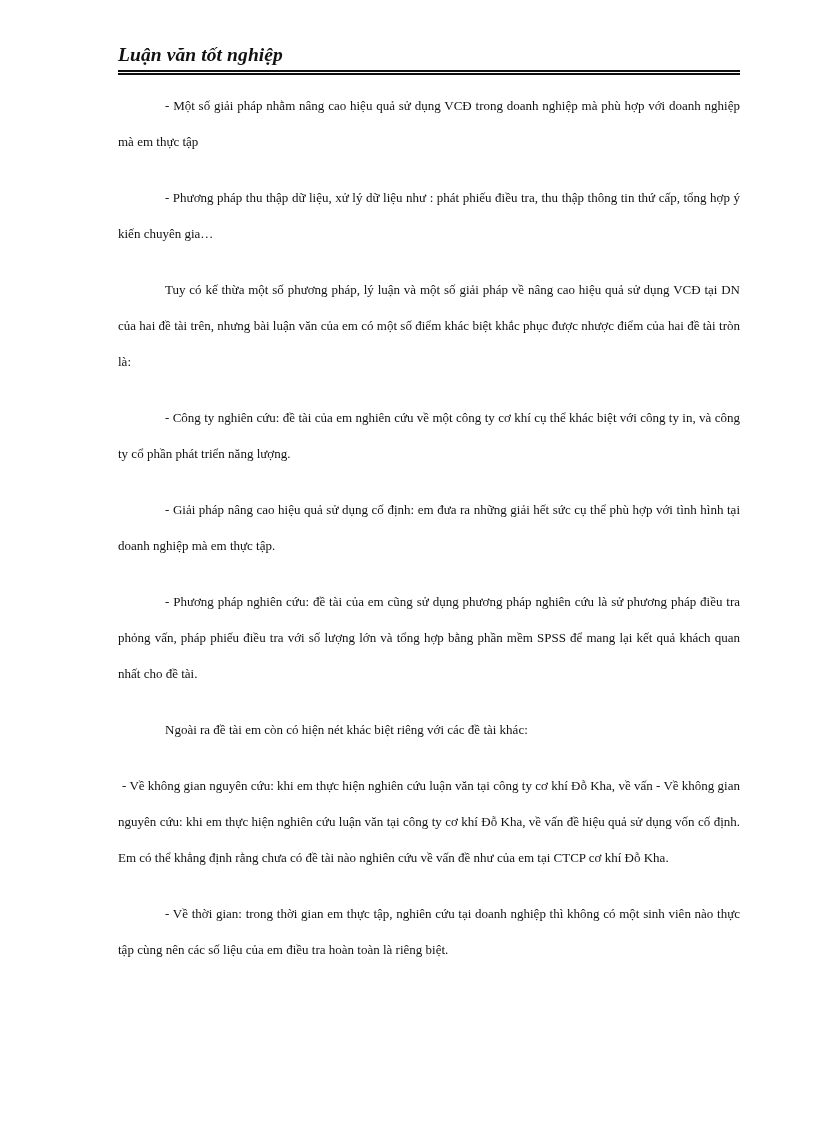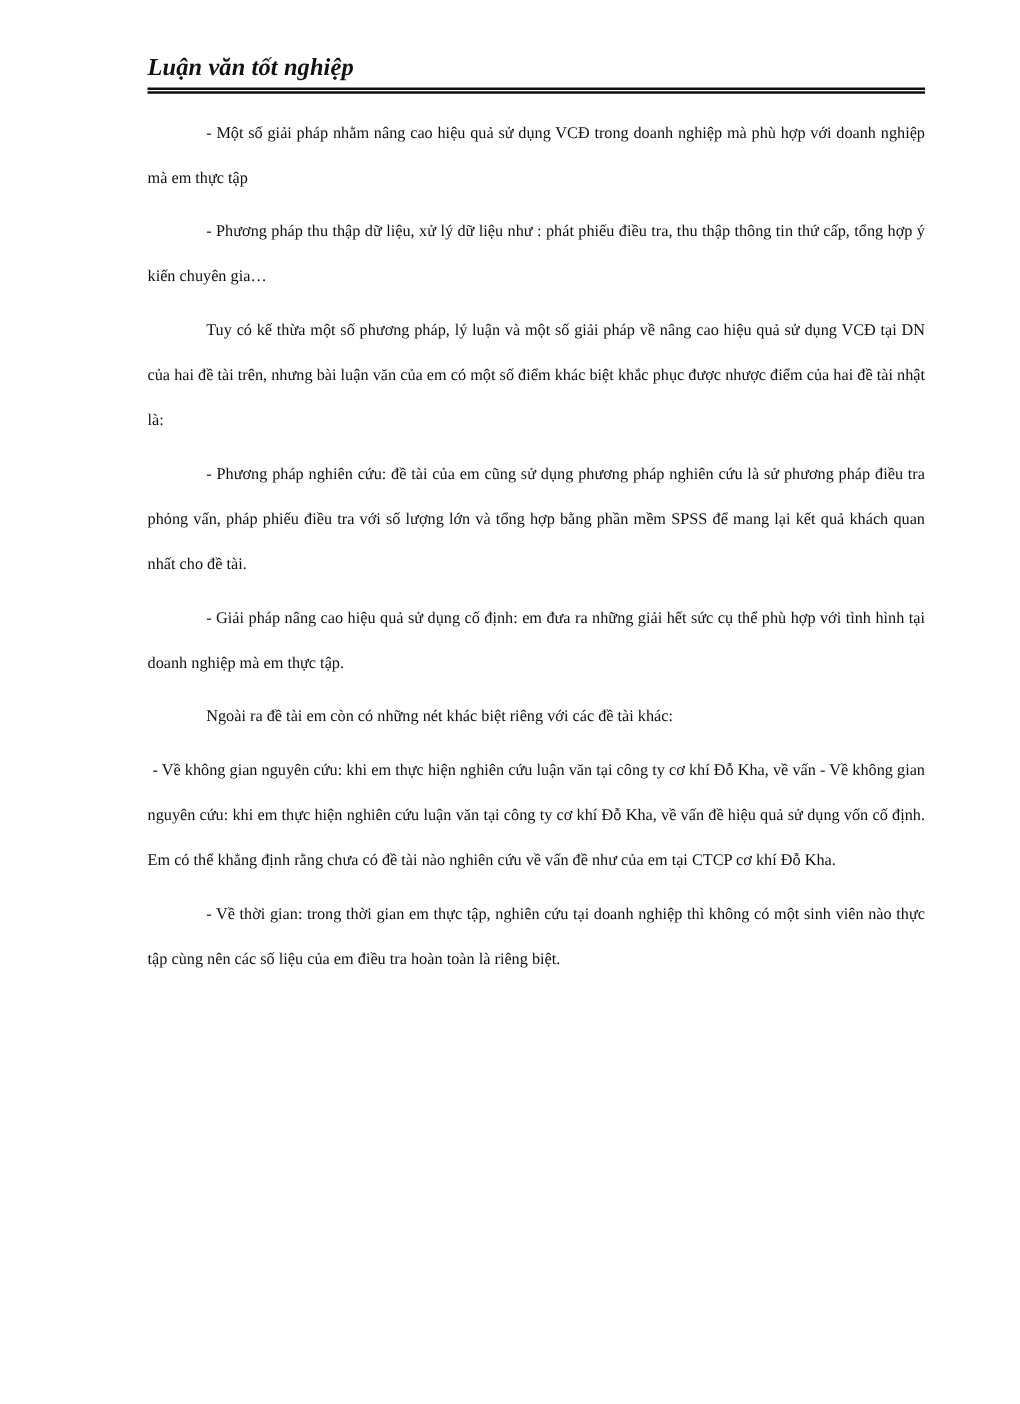--- a/index.html
+++ b/index.html
@@ -57,21 +57,21 @@
     margin: 0 0 0 0;
     padding: 0;
     font-size: 13px;
     line-height: 36px;
     text-align: justify;
     text-justify: inter-word;
     text-indent: 47px;
     hyphens: none;
   }
   p.para.gap {
-    margin-top: 7px;
+    margin-top: 20px;
   }
   p.para.noindent {
     text-indent: 4px;
   }
 
   
   .ftr-rule {
     position: absolute;
     left: 118px;
     top: 1032px;
@@ -114,24 +114,25 @@
 <div class="page">
 
   <div class="doc-header">
     <span class="hdr-text">Luận văn tốt nghiệp</span>
   </div>
   <div class="hdr-rule"></div>
 
   <div class="body-block">
     <p class="para">- Một số giải pháp nhằm nâng cao hiệu quả sử dụng VCĐ trong doanh nghiệp mà phù hợp với doanh nghiệp mà em thực tập</p>
     <p class="para gap">- Phương pháp thu thập dữ liệu, xử lý dữ liệu như : phát phiếu điều tra, thu thập thông tin thứ cấp, tổng hợp ý kiến chuyên gia…</p>
-    <p class="para gap">Tuy có kế thừa một số phương pháp, lý luận và một số giải pháp về nâng cao hiệu quả sử dụng VCĐ tại DN của hai đề tài trên, nhưng bài luận văn của em có một số điểm khác biệt khắc phục được nhược điểm của hai đề tài nhật là:</p>
+    <p class="para gap">Tuy có kế thừa một số phương pháp, lý luận và một số giải pháp về nâng cao hiệu quả sử dụng VCĐ tại DN của hai đề tài trên, nhưng bài luận văn của em có một số điểm khác biệt khắc phục được nhược điểm của hai đề tài tròn là:</p>
+    <p class="para gap">- Công ty nghiên cứu: đề tài của em nghiên cứu về một công ty cơ khí cụ thể khác biệt với công ty in, và công ty cổ phần phát triển năng lượng.</p>
+    <p class="para gap">- Giải pháp nâng cao hiệu quả sử dụng cố định: em đưa ra những giải hết sức cụ thể phù hợp với tình hình tại doanh nghiệp mà em thực tập.</p>
     <p class="para gap">- Phương pháp nghiên cứu: đề tài của em cũng sử dụng phương pháp nghiên cứu là sử phương pháp điều tra phỏng vấn, pháp phiếu điều tra với số lượng lớn và tổng hợp bằng phần mềm SPSS để mang lại kết quả khách quan nhất cho đề tài.</p>
-    <p class="para gap">- Giải pháp nâng cao hiệu quả sử dụng cố định: em đưa ra những giải hết sức cụ thể phù hợp với tình hình tại doanh nghiệp mà em thực tập.</p>
-    <p class="para gap">Ngoài ra đề tài em còn có những nét khác biệt riêng với các đề tài khác:</p>
+    <p class="para gap">Ngoài ra đề tài em còn có hiện nét khác biệt riêng với các đề tài khác:</p>
     <p class="para gap noindent">- Về không gian nguyên cứu: khi em thực hiện nghiên cứu luận văn tại công ty cơ khí Đỗ Kha, về vấn - Về không gian nguyên cứu: khi em thực hiện nghiên cứu luận văn tại công ty cơ khí Đỗ Kha, về vấn đề hiệu quả sử dụng vốn cố định. Em có thể khẳng định rằng chưa có đề tài nào nghiên cứu về vấn đề như của em tại CTCP cơ khí Đỗ Kha.</p>
     <p class="para gap">- Về thời gian: trong thời gian em thực tập, nghiên cứu tại doanh nghiệp thì không có một sinh viên nào thực tập cùng nên các số liệu của em điều tra hoàn toàn là riêng biệt.</p>
   </div>
 
   <div class="ftr-rule"></div>
   <div class="doc-footer">
     <span class="ftr-text">SVTH: Lê Minh Hiếu</span>
     <span class="ftr-text">Trang 2</span>
   </div>
 

